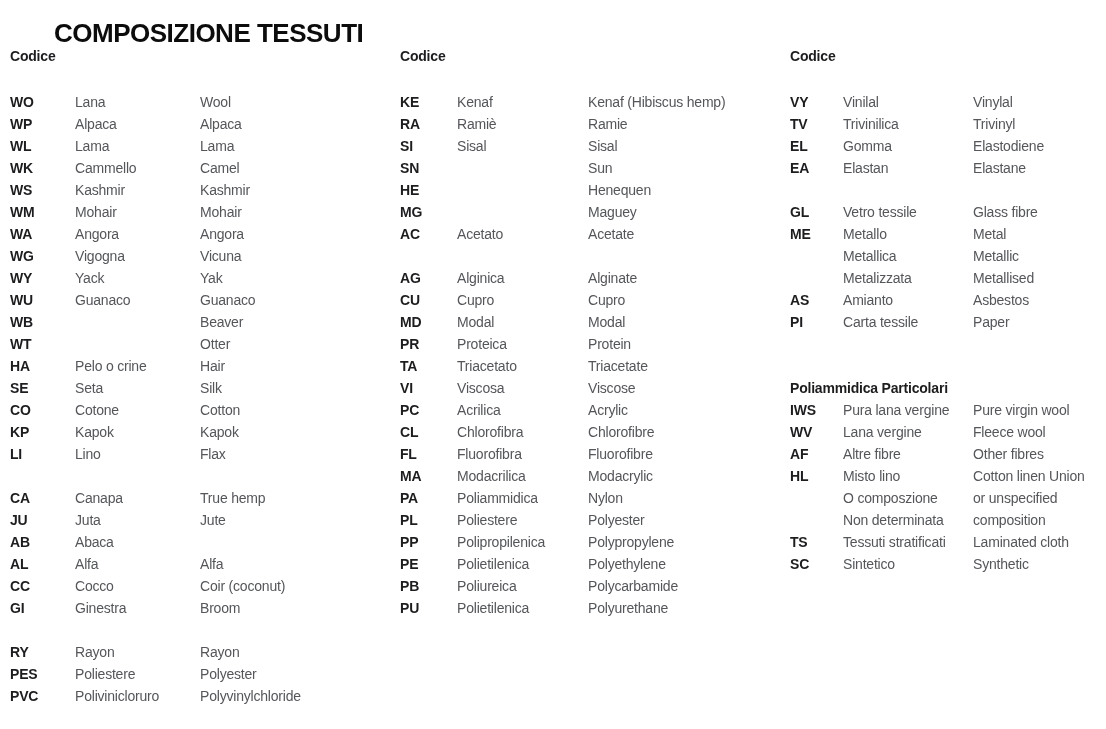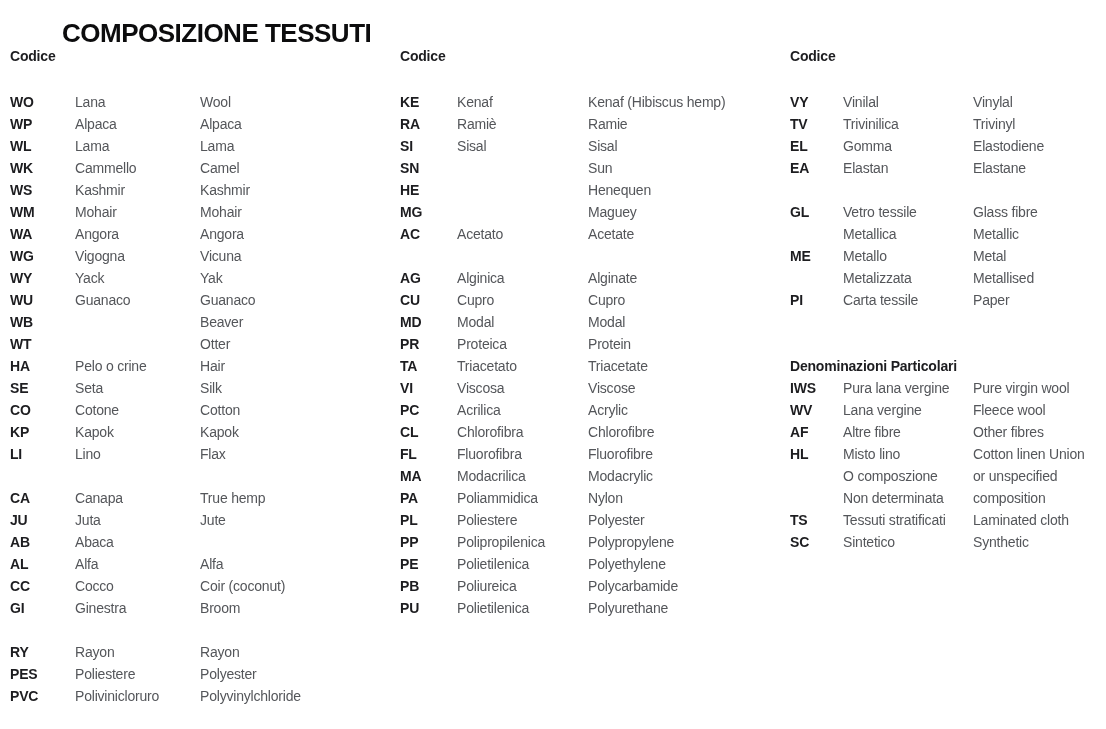--- a/index.html
+++ b/index.html
@@ -6,21 +6,21 @@
   html, body {
     width: 1106px; height: 729px;
     background: #ffffff;
     font-family: "Liberation Sans", sans-serif;
     overflow: hidden;
     position: relative;
   }
   .page { position: absolute; inset: 0; }
   .title {
     position: absolute;
-    left: 62px; top: 18px;
+    left: 54px; top: 18px;
     font-size: 26px;
     font-weight: bold;
     letter-spacing: -0.5px;
     color: #0c0c0d;
     white-space: nowrap;
   }
   .col {
     position: absolute;
     top: 45px;
     font-size: 14px;
@@ -341,41 +341,46 @@
           <span class="en">Elastane</span>
         </div>
       </div>
       <div class="block">
         <div class="row">
           <span class="code">GL</span>
           <span class="it">Vetro tessile</span>
           <span class="en">Glass fibre</span>
         </div>
         <div class="row">
+          <span class="code">ME</span>
+          <span class="it">Metallo</span>
+          <span class="en">Metal</span>
+        </div>
+        <div class="row">
           <span class="code"></span>
           <span class="it">Metallica</span>
           <span class="en">Metallic</span>
         </div>
         <div class="row">
-          <span class="code">ME</span>
-          <span class="it">Metallo</span>
-          <span class="en">Metal</span>
-        </div>
-        <div class="row">
           <span class="code"></span>
           <span class="it">Metalizzata</span>
           <span class="en">Metallised</span>
         </div>
         <div class="row">
+          <span class="code">AS</span>
+          <span class="it">Amianto</span>
+          <span class="en">Asbestos</span>
+        </div>
+        <div class="row">
           <span class="code">PI</span>
           <span class="it">Carta tessile</span>
           <span class="en">Paper</span>
         </div>
       </div>
-      <div class="section-header">Denominazioni Particolari</div>
+      <div class="section-header">Poliammidica Particolari</div>
       <div class="block">
         <div class="row">
           <span class="code">IWS</span>
           <span class="it">Pura lana vergine</span>
           <span class="en">Pure virgin wool</span>
         </div>
         <div class="row">
           <span class="code">WV</span>
           <span class="it">Lana vergine</span>
           <span class="en">Fleece wool</span>

